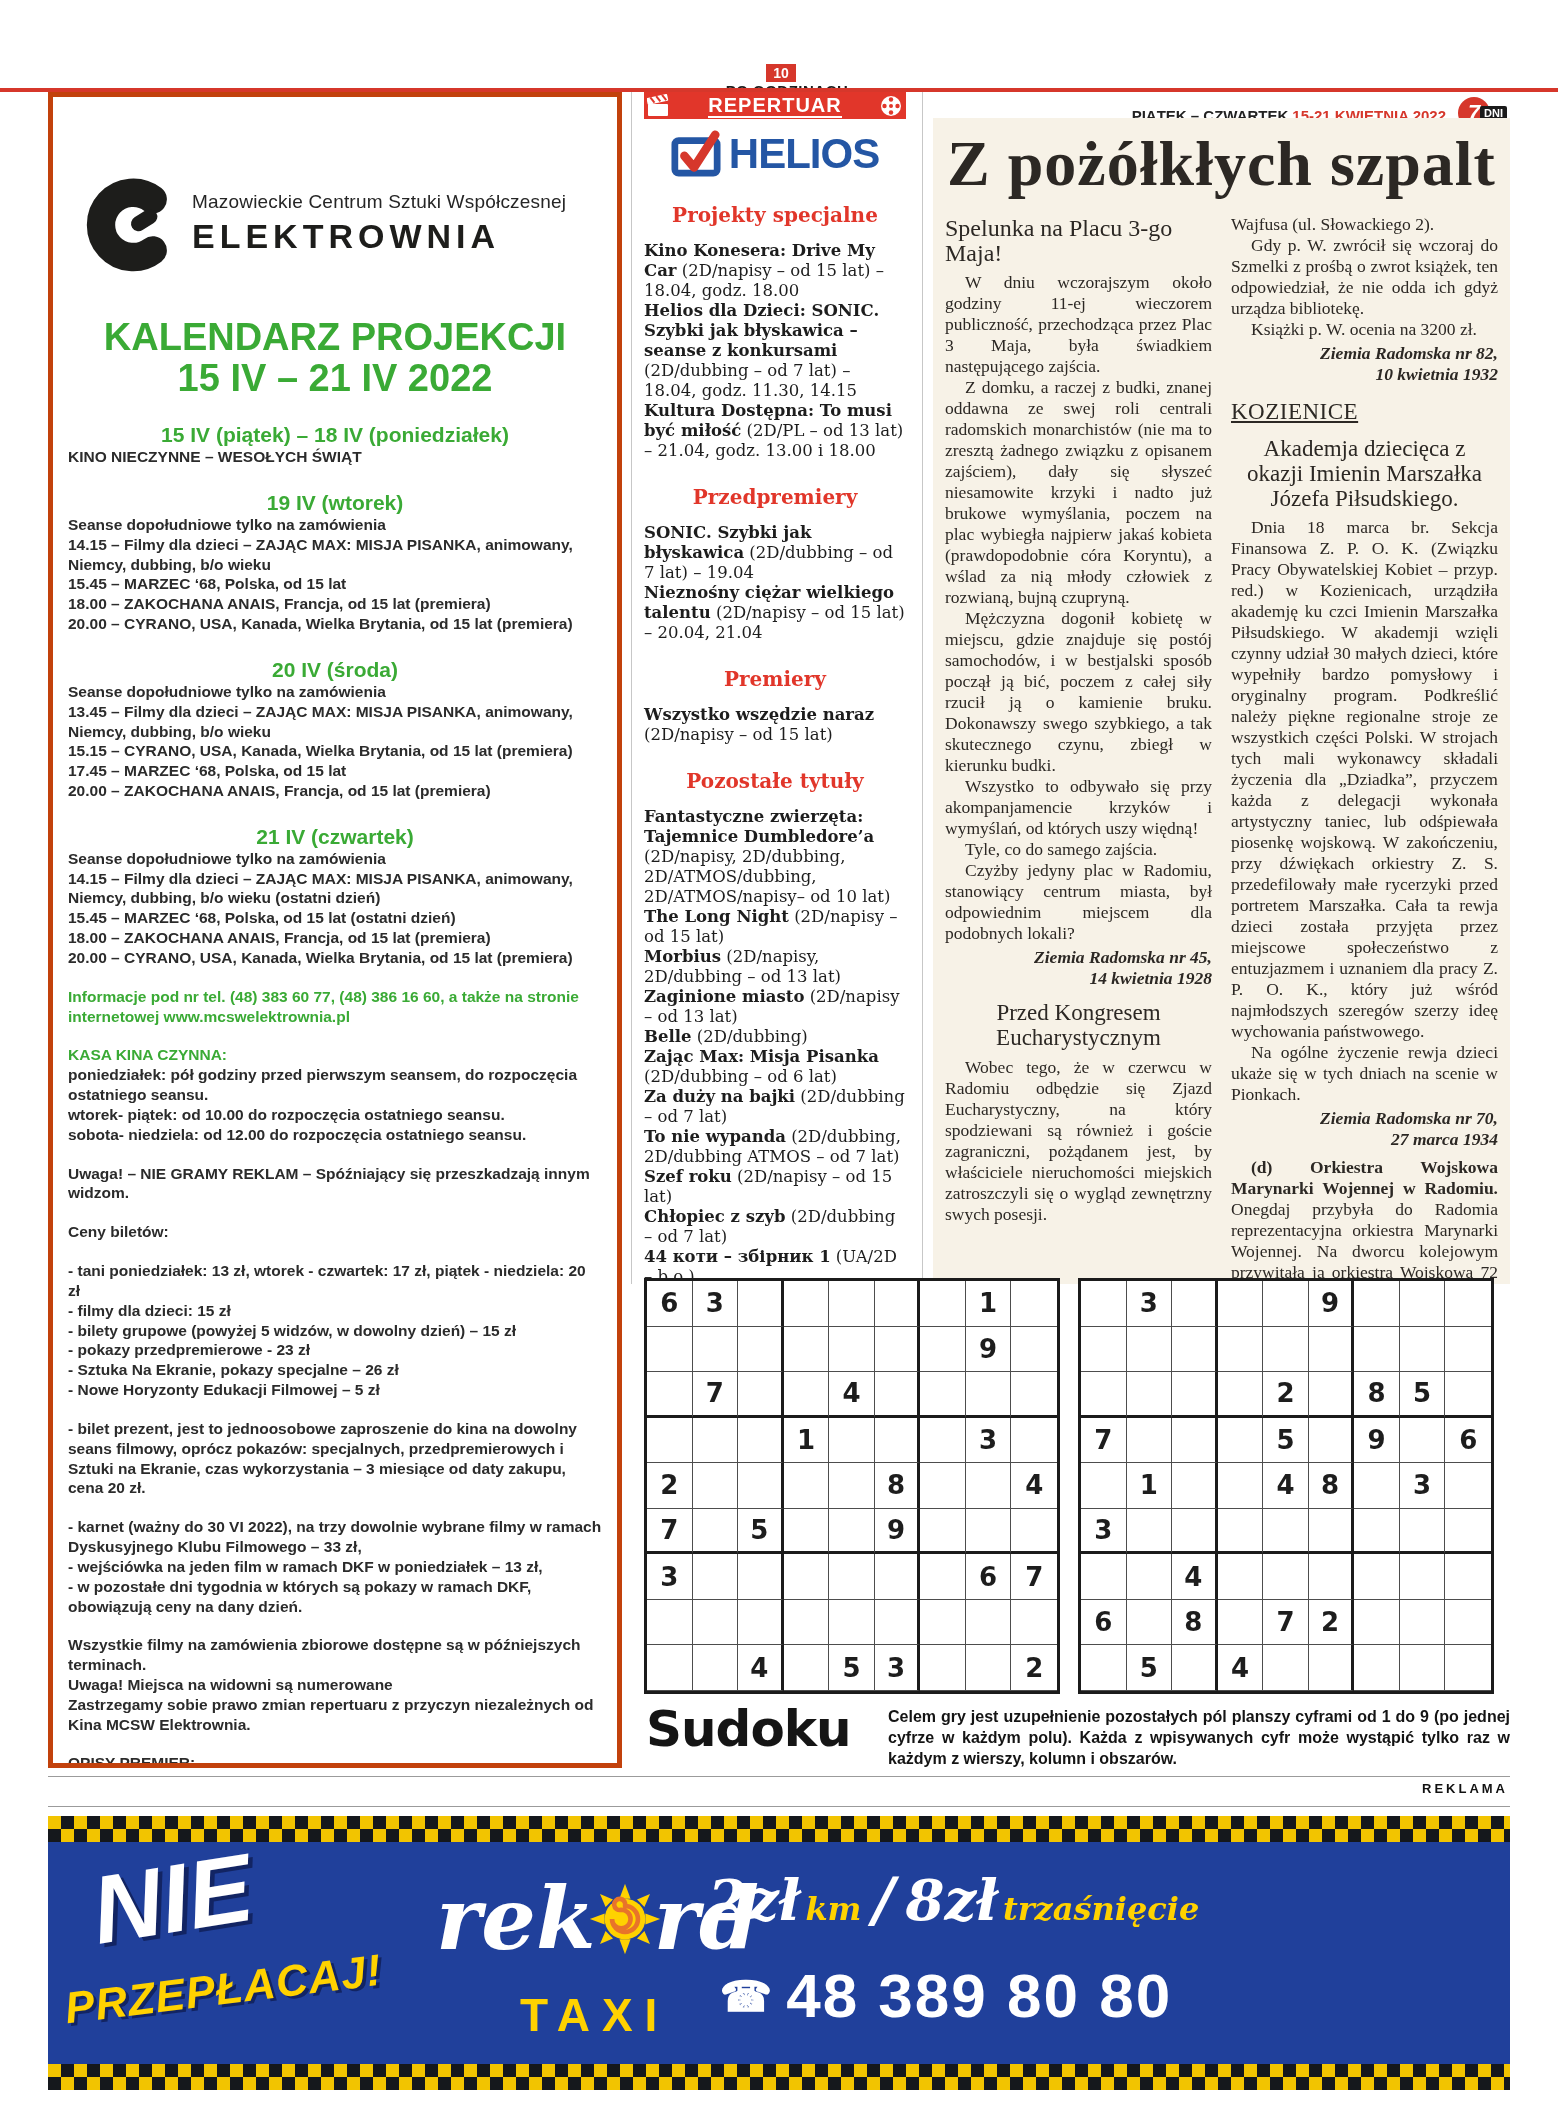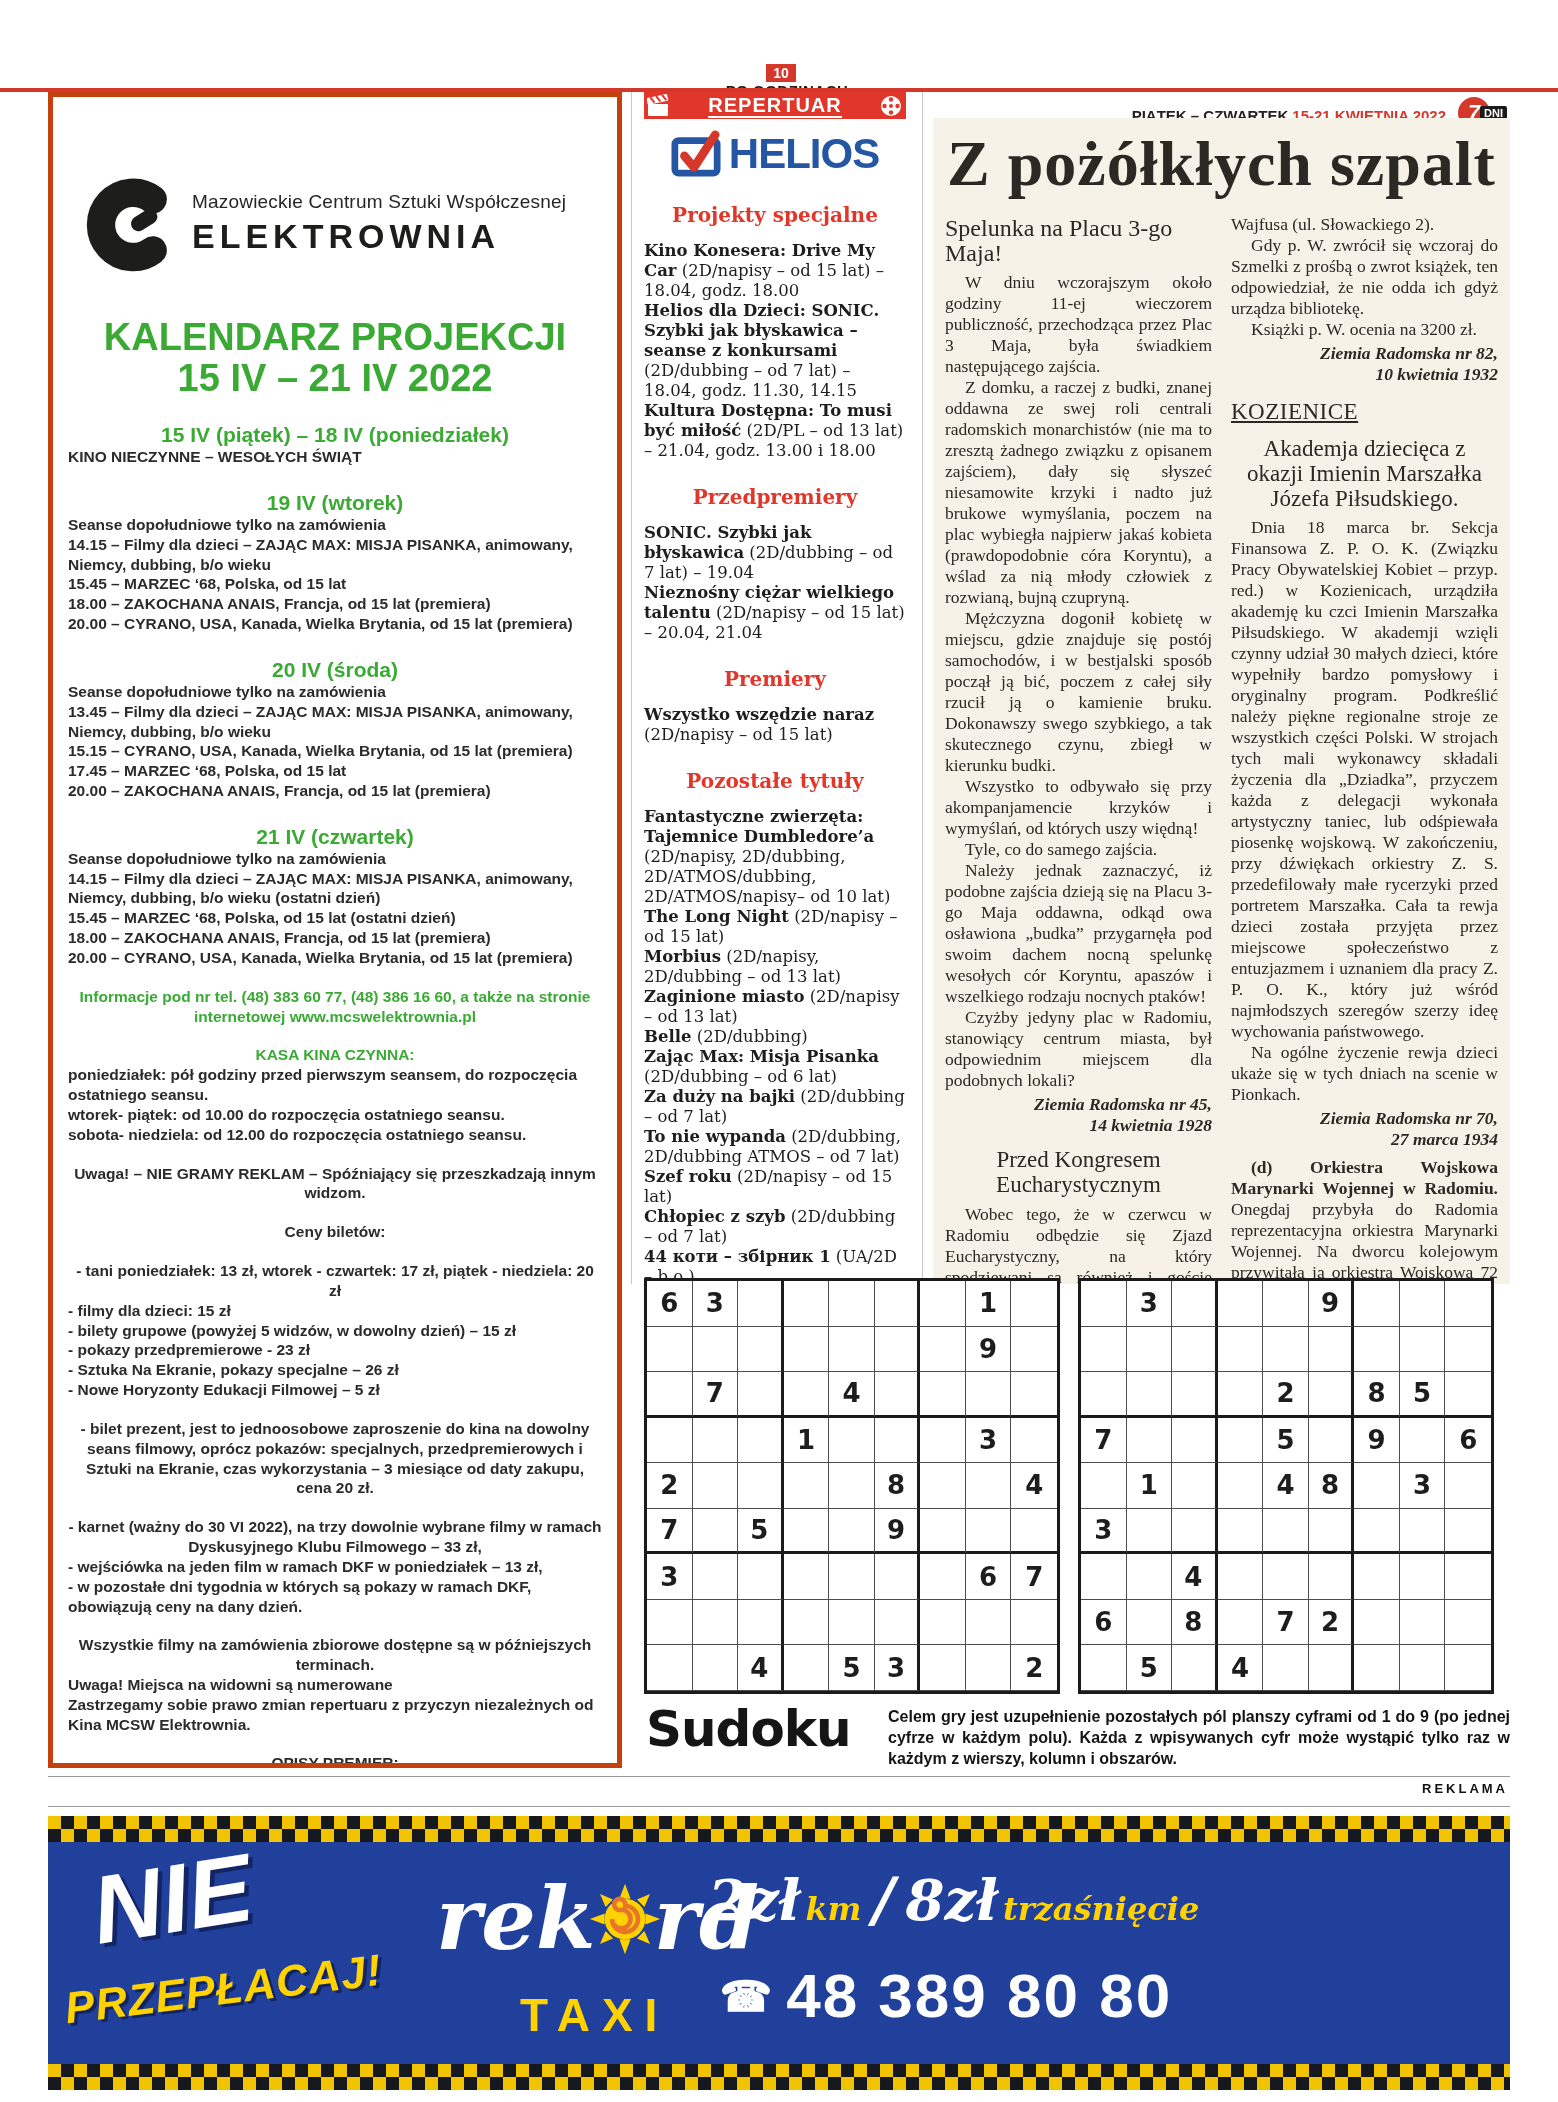--- a/index.html
+++ b/index.html
@@ -22,21 +22,21 @@
   .ele{position:absolute;left:48px;top:92px;width:574px;height:1676px;border:5px solid #c2410c;
        box-sizing:border-box;padding:0 15px;overflow:hidden;}
   .ele-logo{display:flex;align-items:center;gap:14px;margin:74px 4px 0 14px;}
   .ele-logo-text .l1{font-size:19px;color:#262626;letter-spacing:.2px;}
   .ele-logo-text .l2{font-size:34px;font-weight:bold;letter-spacing:5px;color:#1d1d1b;margin-top:4px;}
   .cal-title{margin-top:42px;text-align:center;color:#3aaa35;font-weight:bold;font-size:38px;line-height:1.08;}
   .day-h{margin-top:24px;text-align:center;color:#3aaa35;font-weight:bold;font-size:21px;}
   .day-l{font-size:15.5px;font-weight:bold;color:#2b2b2b;line-height:1.28;}
   .eb{font-size:15.5px;font-weight:bold;color:#2b2b2b;line-height:1.28;}
   .eb.green{color:#3aaa35;}
-  .eb.gap{margin-top:19px;text-align:center;}
+  .eb.gap{margin-top:19px;}
   
   .mid{position:absolute;left:644px;top:92px;width:262px;}
   .rep-banner{height:27px;background:#e1362a;display:flex;align-items:center;justify-content:space-between;padding:0 3px;}
   .rep-banner .rep-t{color:#fff;font-weight:bold;font-size:20px;letter-spacing:1px;border-bottom:2px solid #fff;line-height:1.1;}
   .helios-logo{display:flex;align-items:center;justify-content:center;gap:8px;margin-top:10px;}
   .helios-logo .ht{color:#2456a4;font-weight:bold;font-size:42px;letter-spacing:-1px;}
   .hel-h{margin:24px 0 14px;text-align:center;color:#e1362a;font-weight:bold;font-size:20px;
          font-family:"DejaVu Serif",serif;}
   .hel-i{font-family:"DejaVu Serif",serif;font-size:16.5px;line-height:20px;color:#1d1d1d;}
   
@@ -229,21 +229,20 @@
   <section class="art">
     <div class="art-title">Z pożółkłych szpalt</div>
     <div class="art-cols">
       <div class="art-col" id="art-col1">
           <div class="h">Spelunka na Placu 3-go Maja!</div>
           <div class="p">W dniu wczorajszym około godziny 11-ej wieczorem publiczność, przechodząca przez Plac 3 Maja, była świadkiem następującego zajścia.</div>
           <div class="p">Z domku, a raczej z budki, znanej oddawna ze swej roli centrali radomskich monarchistów (nie ma to zresztą żadnego związku z opisanem zajściem), dały się słyszeć niesamowite krzyki i nadto już brukowe wymyślania, poczem na plac wybiegła najpierw jakaś kobieta (prawdopodobnie córa Koryntu), a wślad za nią młody człowiek z rozwianą, bujną czupryną.</div>
           <div class="p">Mężczyzna dogonił kobietę w miejscu, gdzie znajduje się postój samochodów, i w bestjalski sposób począł ją bić, poczem z całej siły rzucił ją o kamienie bruku. Dokonawszy swego szybkiego, a tak skutecznego czynu, zbiegł w kierunku budki.</div>
           <div class="p">Wszystko to odbywało się przy akompanjamencie krzyków i wymyślań, od których uszy więdną!</div>
           <div class="p">Tyle, co do samego zajścia.</div>
-          <div class="p">Należy jednak zaznaczyć, iż podobne zajścia dzieją się na Placu 3-go Maja oddawna, odkąd owa osławiona „budka” przygarnęła pod swoim dachem nocną spelunkę wesołych cór Koryntu, apaszów i wszelkiego rodzaju nocnych ptaków!</div>
           <div class="p">Czyżby jedyny plac w Radomiu, stanowiący centrum miasta, był odpowiednim miejscem dla podobnych lokali?</div>
           <div class="c">Ziemia Radomska nr 45,
 14 kwietnia 1928</div>
           <div class="h2">Przed Kongresem Eucharystycznym</div>
           <div class="p">Wobec tego, że w czerwcu w Radomiu odbędzie się Zjazd Eucharystyczny, na który spodziewani są również i goście zagraniczni, pożądanem jest, by właściciele nieruchomości miejskich zatroszczyli się o wygląd zewnętrzny swych posesji.</div>
         </div>
       <div class="art-col" id="art-col2">
           <div class="p p0">Wajfusa (ul. Słowackiego 2).</div>
           <div class="p">Gdy p. W. zwrócił się wczoraj do Szmelki z prośbą o zwrot książek, ten odpowiedział, że nie odda ich gdyż urządza bibliotekę.</div>
           <div class="p">Książki p. W. ocenia na 3200 zł.</div>

